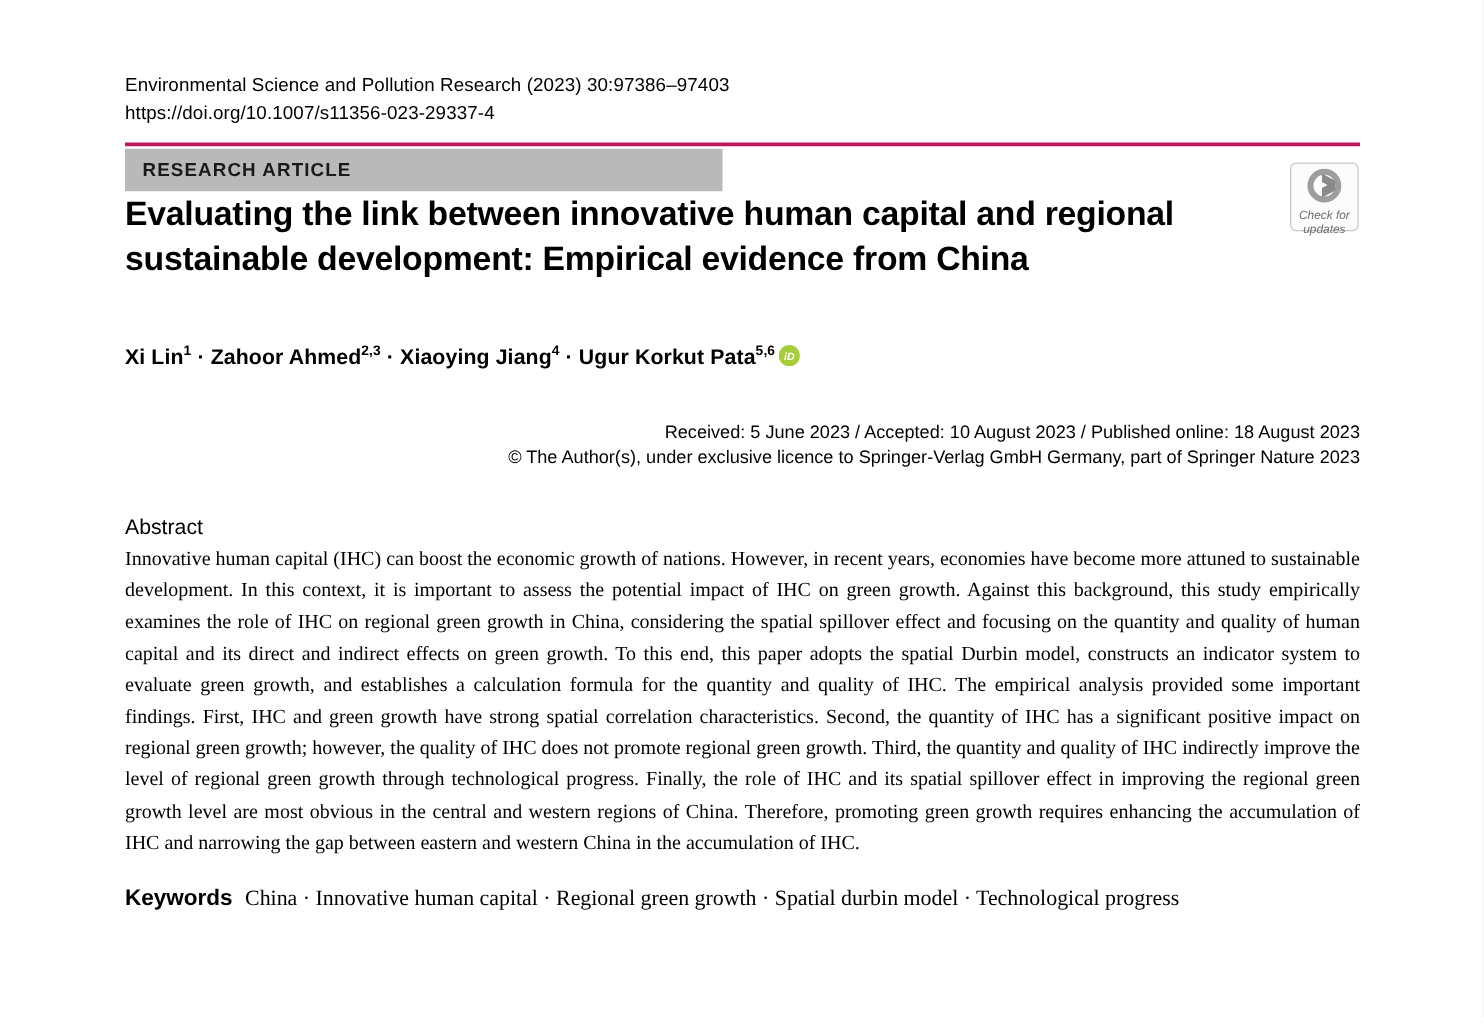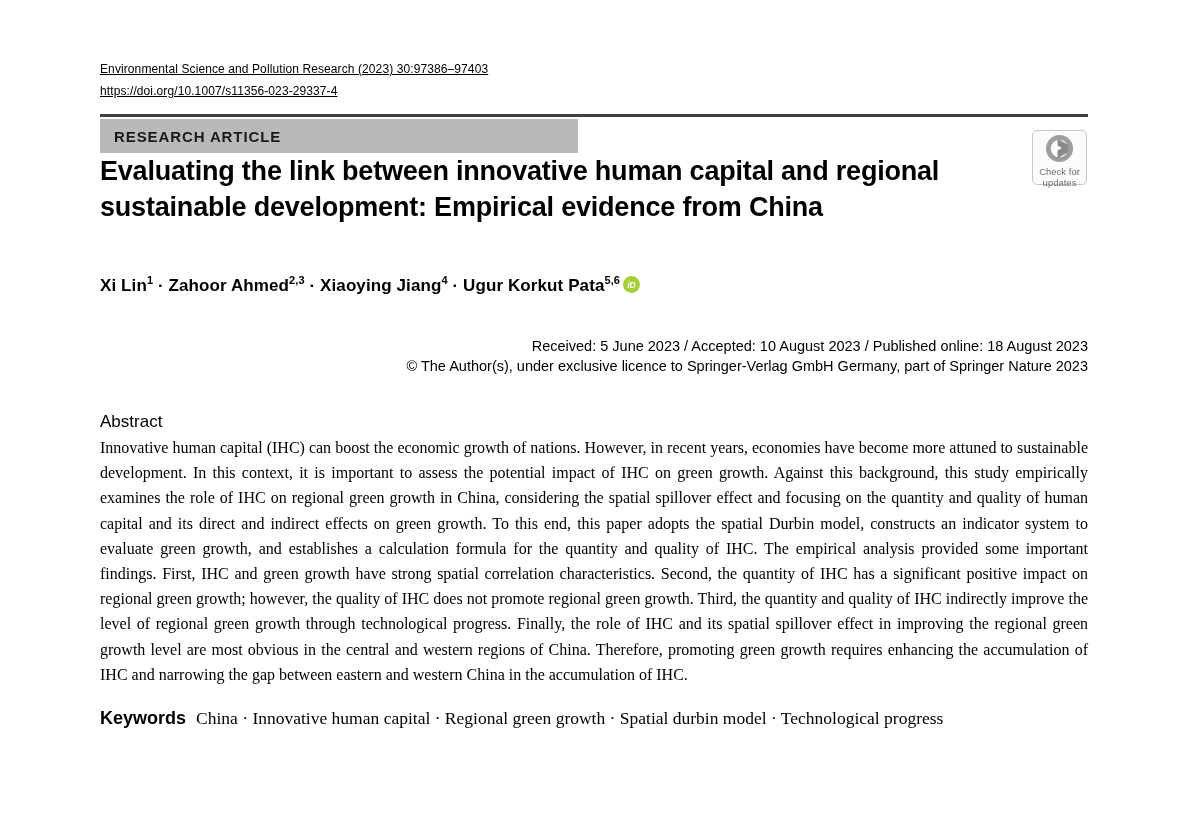--- a/index.html
+++ b/index.html
@@ -8,39 +8,39 @@
     position: relative;
     width: 1187px;
     height: 823px;
     background: #ffffff;
     overflow: hidden;
     font-family: "Liberation Sans", sans-serif;
     color: #000;
   }
   .content { padding: 58px 99px 0 100px; }
 
-  .journal-head { font-size: 12px; line-height: 22px; letter-spacing: 0.1px; text-decoration: underline; }
+  .journal-head { font-size: 15px; line-height: 22px; letter-spacing: 0.1px; }
 
-  .rule-row { margin-top: 12px; border-top: 3px solid #404040; padding-top: 2px; }
+  .rule-row { margin-top: 12px; border-top: 3px solid #be185d; padding-top: 2px; }
   .banner {
     width: 478px; height: 34px; background: #b9b9b9;
     display: flex; align-items: center; padding-left: 14px;
   }
   .banner span { font-weight: 700; font-size: 15px; letter-spacing: 0.9px; color: #1a1a1a; }
 
   .check-badge {
     position: absolute; top: 130px; right: 100px;
     width: 55px; height: 55px;
     background: #fcfcfc;
     border: 1px solid #c7c7c7; border-radius: 5px;
     display: flex; flex-direction: column; align-items: center; justify-content: flex-start;
     padding-top: 3px;
     cursor: pointer;
   }
-  .check-badge .cb-text { font-size: 9.5px; line-height: 10.5px; color: #6d6d6d; text-align: center; }
+  .check-badge .cb-text { font-size: 9.5px; line-height: 10.5px; color: #6d6d6d; text-align: center; font-style: italic; }
 
   .title {
     font-size: 27px; font-weight: 700; line-height: 36px; letter-spacing: -0.2px;
     max-width: 990px;
   }
 
   .authors { margin-top: 51px; font-size: 17px; font-weight: 700; letter-spacing: 0.1px; }
   .authors sup { font-size: 11px; font-weight: 700; vertical-align: super; line-height: 0; }
   .authors .sep { font-weight: 700; }
   .orcid-icon { display: inline-block; vertical-align: -2px; margin-left: 3px; }

